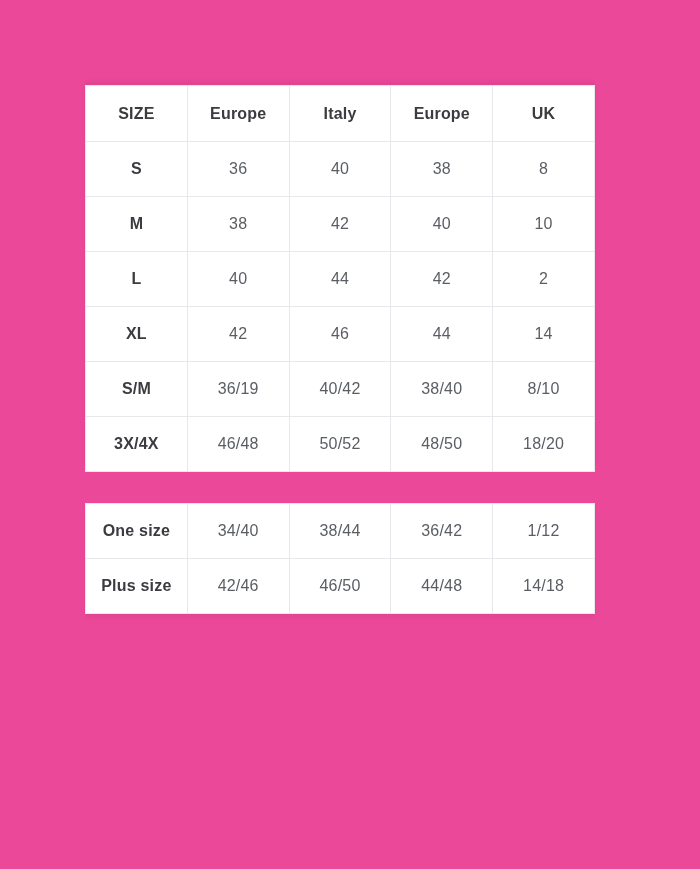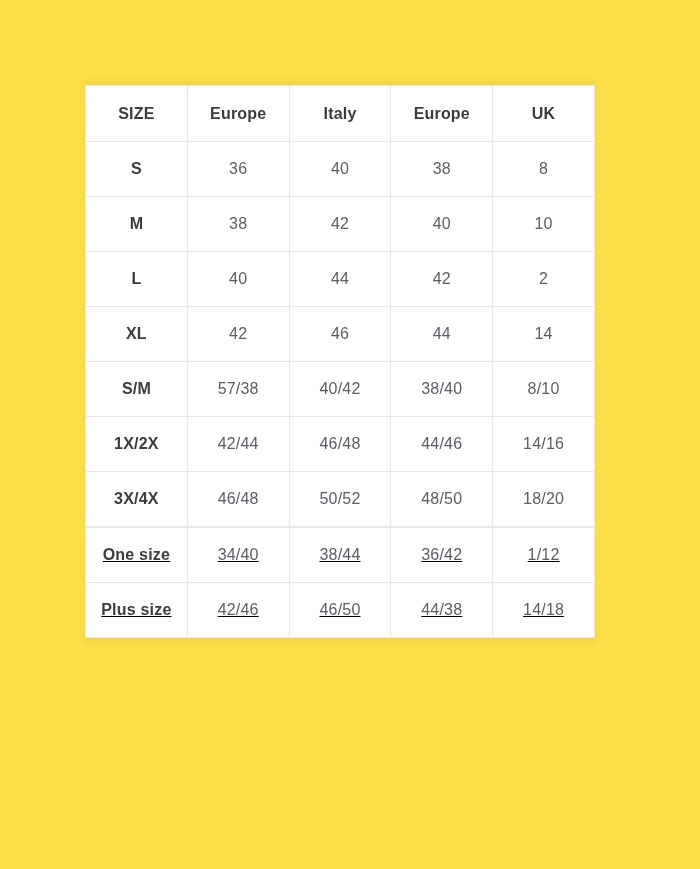--- a/index.html
+++ b/index.html
@@ -5,41 +5,41 @@
   html, body {
     margin: 0;
     padding: 0;
     background: #ffffff;
     font-family: "Liberation Sans", "DejaVu Sans", sans-serif;
   }
   .page {
     position: relative;
     width: 700px;
     height: 869px;
-    background: #fde047;
+    background: #ec4899;
     overflow: hidden;
   }
   .tables {
     position: absolute;
     left: 85px;
     top: 85px;
     width: 510px;
   }
   table.size-table {
     border-collapse: collapse;
     table-layout: fixed;
     width: 510px;
     background: #ffffff;
   }
   table.size-table.t1 {
     box-shadow: 0 -4px 5px rgba(0,0,0,0.06);
   }
   table.size-table.t2 {
+    margin-top: 31px;
     box-shadow: 0 4px 5px rgba(0,0,0,0.05);
-    text-decoration: underline;
   }
   .size-table th, .size-table td {
     border: 1px solid #e9e7ec;
     height: 54px;
     text-align: center;
     vertical-align: middle;
     font-size: 16px;
     letter-spacing: 0.2px;
     padding: 0;
   }
@@ -97,31 +97,24 @@
         </tr>
         <tr>
           <th class="row-label">XL</th>
           <td>42</td>
           <td>46</td>
           <td>44</td>
           <td>14</td>
         </tr>
         <tr>
           <th class="row-label">S/M</th>
-          <td>57/38</td>
+          <td>36/19</td>
           <td>40/42</td>
           <td>38/40</td>
           <td>8/10</td>
-        </tr>
-        <tr>
-          <th class="row-label">1X/2X</th>
-          <td>42/44</td>
-          <td>46/48</td>
-          <td>44/46</td>
-          <td>14/16</td>
         </tr>
         <tr>
           <th class="row-label">3X/4X</th>
           <td>46/48</td>
           <td>50/52</td>
           <td>48/50</td>
           <td>18/20</td>
         </tr>
       </tbody>
     </table>
@@ -132,20 +125,20 @@
           <th class="row-label">One size</th>
           <td>34/40</td>
           <td>38/44</td>
           <td>36/42</td>
           <td>1/12</td>
         </tr>
         <tr>
           <th class="row-label">Plus size</th>
           <td>42/46</td>
           <td>46/50</td>
-          <td>44/38</td>
+          <td>44/48</td>
           <td>14/18</td>
         </tr>
       </tbody>
     </table>
 
   </div>
 </div>
 
 </body></html>

